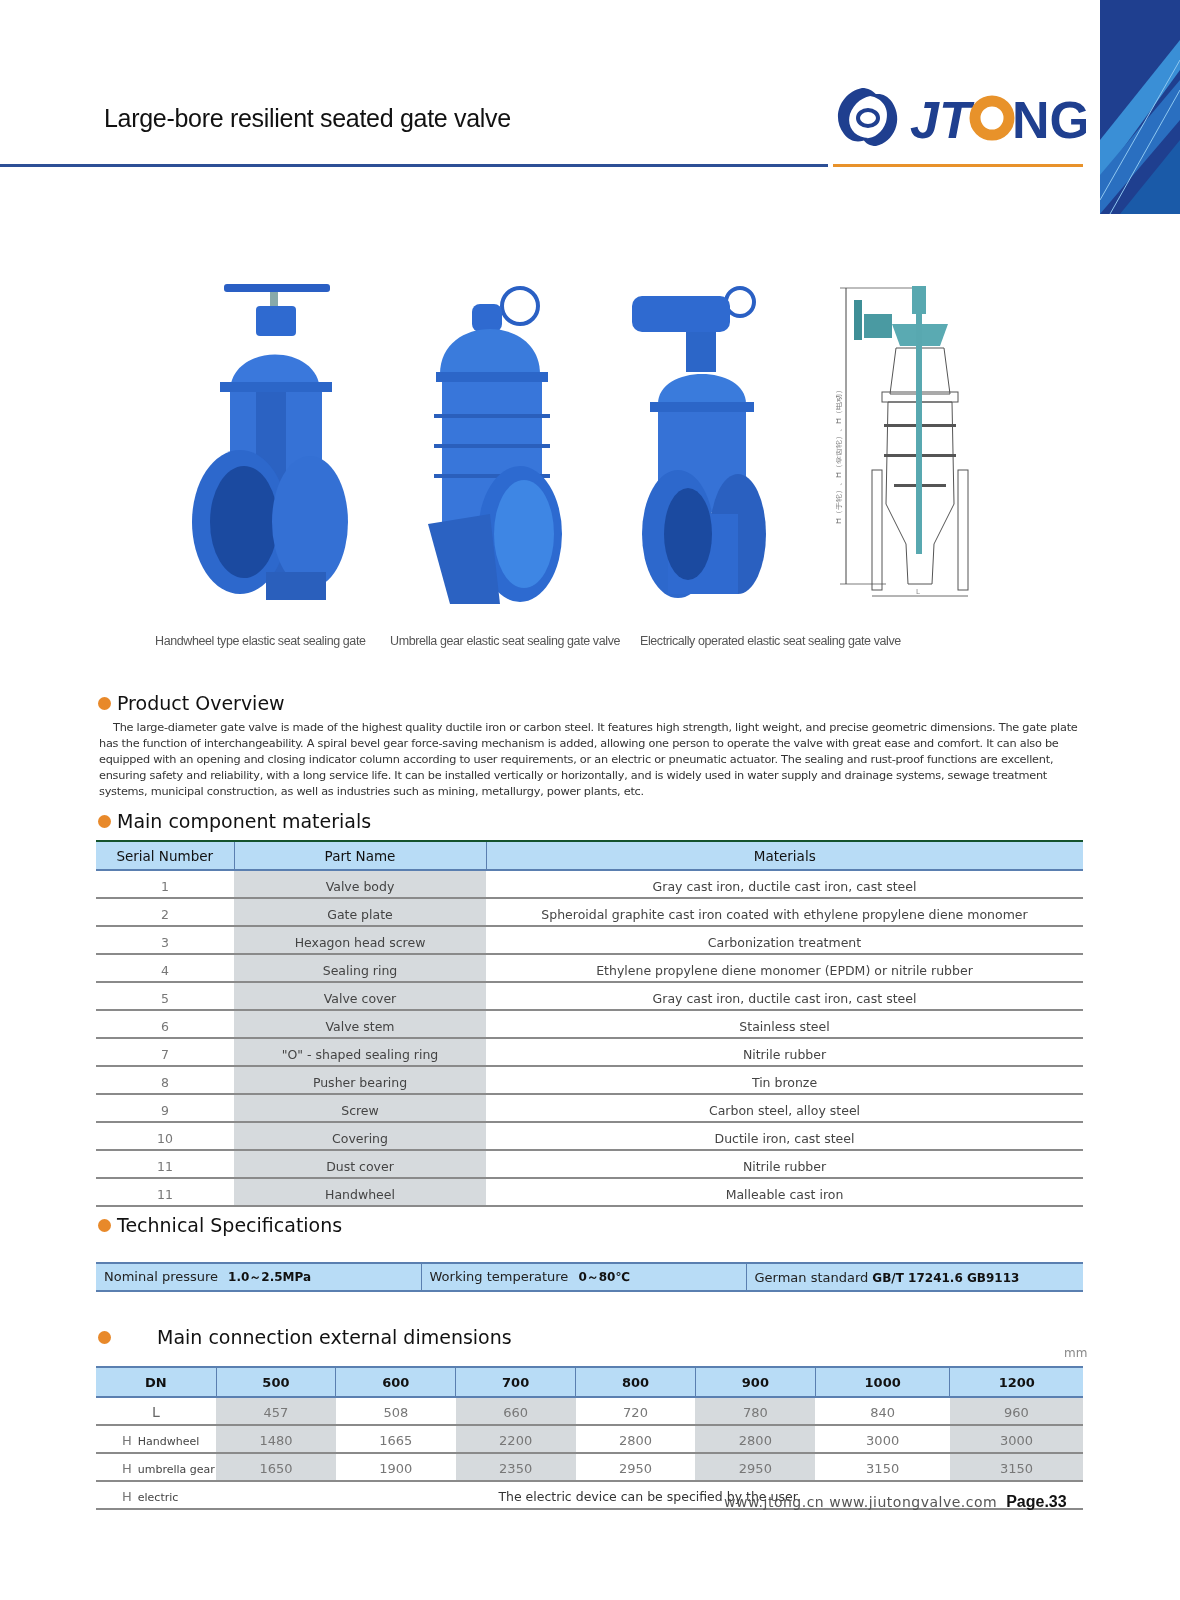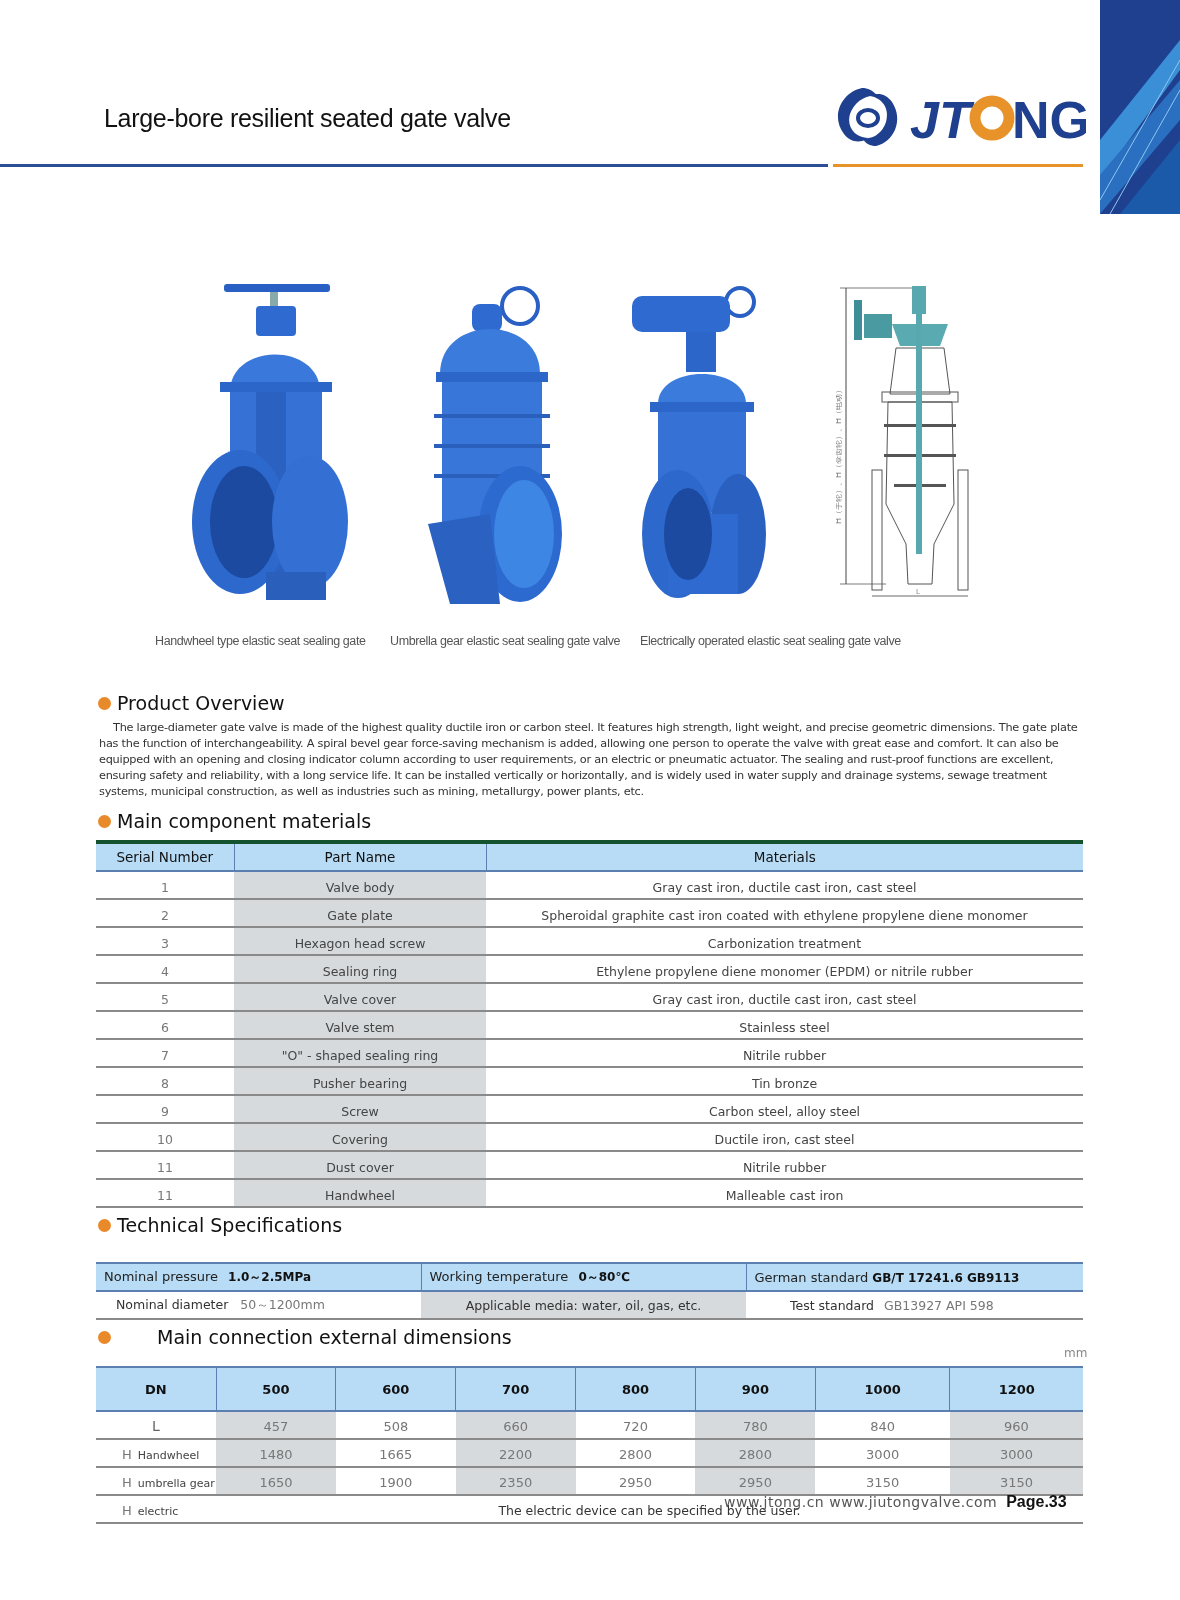--- a/index.html
+++ b/index.html
@@ -20,41 +20,41 @@
   .caption { position: absolute; top: 634px; font-family: "Liberation Sans", sans-serif; font-size: 12.5px; color: #555; letter-spacing: -0.4px; white-space: nowrap; }
 
   
   .sec-head { position: absolute; left: 98px; display: flex; align-items: center; font-family: "DejaVu Sans", sans-serif; font-size: 19px; color: #111; }
   .dot { width: 13px; height: 13px; border-radius: 50%; background: #e8892a; margin-right: 6px; }
   .overview { position: absolute; left: 99px; top: 720px; width: 994px; font-family: "DejaVu Sans", sans-serif; font-size: 11.3px; line-height: 16px; color: #333; letter-spacing: -0.25px; text-indent: 14px; }
 
   
   table { border-collapse: collapse; position: absolute; font-family: "DejaVu Sans", sans-serif; }
   .mat { left: 96px; top: 840px; width: 987px; }
-  .mat th { background: #b8dcf6; height: 29px; font-weight: normal; font-size: 13.5px; color: #111; border-top: 4px solid #14532d; border-bottom: 2px solid #5a7fb0; border-right: 1px solid #5a7fb0; }
+  .mat th { background: #b8dcf6; height: 29px; font-weight: normal; font-size: 13.5px; color: #111; border-top: 2px solid #14532d; border-bottom: 2px solid #5a7fb0; border-right: 1px solid #5a7fb0; }
   .mat th:last-child { border-right: none; }
   .mat td { height: 28px; font-size: 12.5px; color: #444; text-align: center; border-bottom: 2px solid #8a8a8a; padding-top: 4px; }
   .mat td.serial { width: 138px; color: #777; }
   .mat td.part { width: 252px; background: #d6dadd; margin-top: 17px; }
   .mat td.mat-cell { }
 
   
   .spec { left: 96px; top: 1262px; width: 987px; }
   .spec td { height: 28px; font-size: 13px; color: #222; }
   .spec tr.top td { background: #b8dcf6; border-top: 2px solid #5a7fb0; border-bottom: 2px solid #5a7fb0; border-right: 1px solid #5a7fb0; padding-left: 8px; }
   .spec tr.top td:last-child { border-right: none; }
   .spec tr.bot td { border-bottom: 2px solid #8a8a8a; font-size: 12.5px; color: #333; }
   .spec .val { font-size: 12px; color: #111; font-weight: bold; margin-left: 10px; }
   .spec .val-light { font-size: 12.5px; color: #777; margin-left: 12px; }
   .spec td.media { background: #d6dadd; text-align: center; }
 
   
   .unit { position: absolute; left: 1064px; top: 1346px; font-size: 12px; color: #888; }
   .dims { left: 96px; top: 1366px; width: 987px; }
-  .dims th { background: #b8dcf6; height: 44px; font-size: 13px; color: #111; border-top: 2px solid #5a7fb0; border-bottom: 2px solid #5a7fb0; border-right: 1px solid #5a7fb0; }
+  .dims th { background: #b8dcf6; height: 30px; font-size: 13px; color: #111; border-top: 2px solid #5a7fb0; border-bottom: 2px solid #5a7fb0; border-right: 1px solid #5a7fb0; }
   .dims th:last-child { border-right: none; }
   .dims td { height: 28px; text-align: center; font-size: 13px; color: #777; border-bottom: 2px solid #8a8a8a; padding-top: 2px; }
   .dims td.rowhead { width: 120px; text-align: left; padding-left: 26px; color: #444; font-size: 11px; }
   .dims td.rowhead .h { font-size: 13px; color: #777; margin-right: 6px; }
   .dims td.rowhead.center { text-align: center; padding-left: 0; font-size: 14px; color: #666; }
   .dims td.shade { background: #d6dadd; }
   .dims td.note { font-size: 12.5px; color: #333; }
 
   .footer { position: absolute; left: 724px; top: 1493px; font-family: "DejaVu Sans", sans-serif; font-size: 14px; color: #555; letter-spacing: 0.5px; text-align: right; }
   .footer .page { font-family: "Liberation Sans", sans-serif; font-weight: bold; color: #111; font-size: 16px; letter-spacing: 0; margin-left: 4px; }
@@ -257,29 +257,20 @@
     <td style="width:325px;">
       <span>Nominal pressure</span><span class="val">1.0～2.5MPa</span>
     </td>
     <td style="width:325px;">
       <span>Working temperature</span><span class="val">0～80℃</span>
     </td>
     <td>
       <span>German standard</span><span class="val" style="margin-left:4px;">GB/T 17241.6 GB9113</span>
     </td>
   </tr>
-  <tr class="bot">
-    <td style="padding-left:20px;">
-      <span>Nominal diameter</span><span class="val-light">50～1200mm</span>
-    </td>
-    <td class="media">Applicable media: water, oil, gas, etc.</td>
-    <td style="padding-left:44px;">
-      <span>Test standard</span><span class="val-light" style="margin-left:10px;">GB13927 API 598</span>
-    </td>
-  </tr>
 </tbody>
   </table>
 
 <div class="sec-head" style="top:1326px;gap:40px;">
   <span class="dot"></span>
   <span>Main connection external dimensions</span>
 </div>
 <div class="unit">mm</div>
 <table class="dims">
   <thead>

